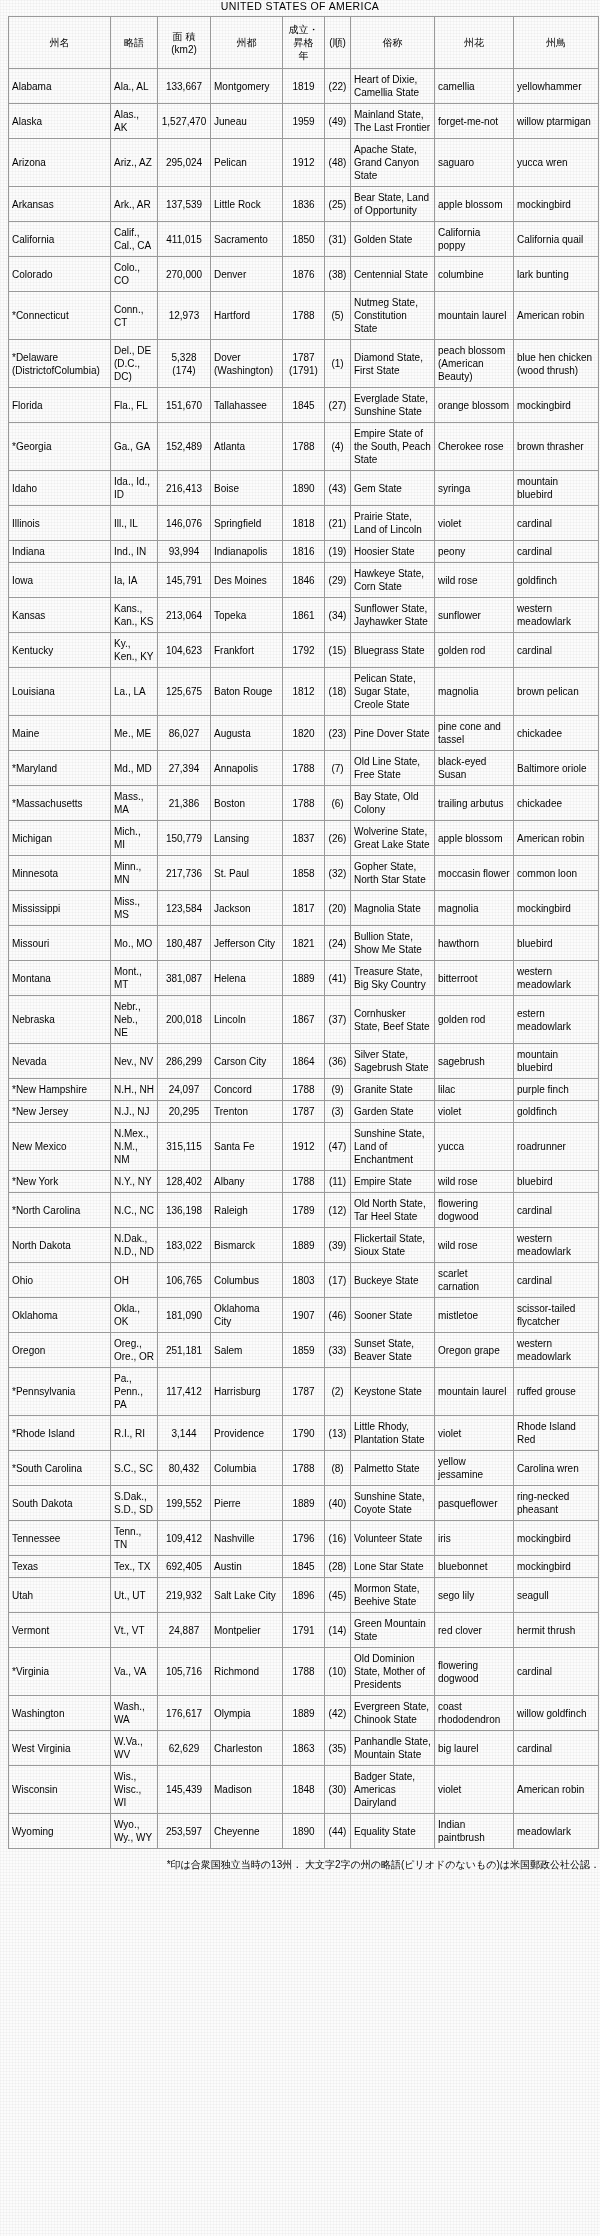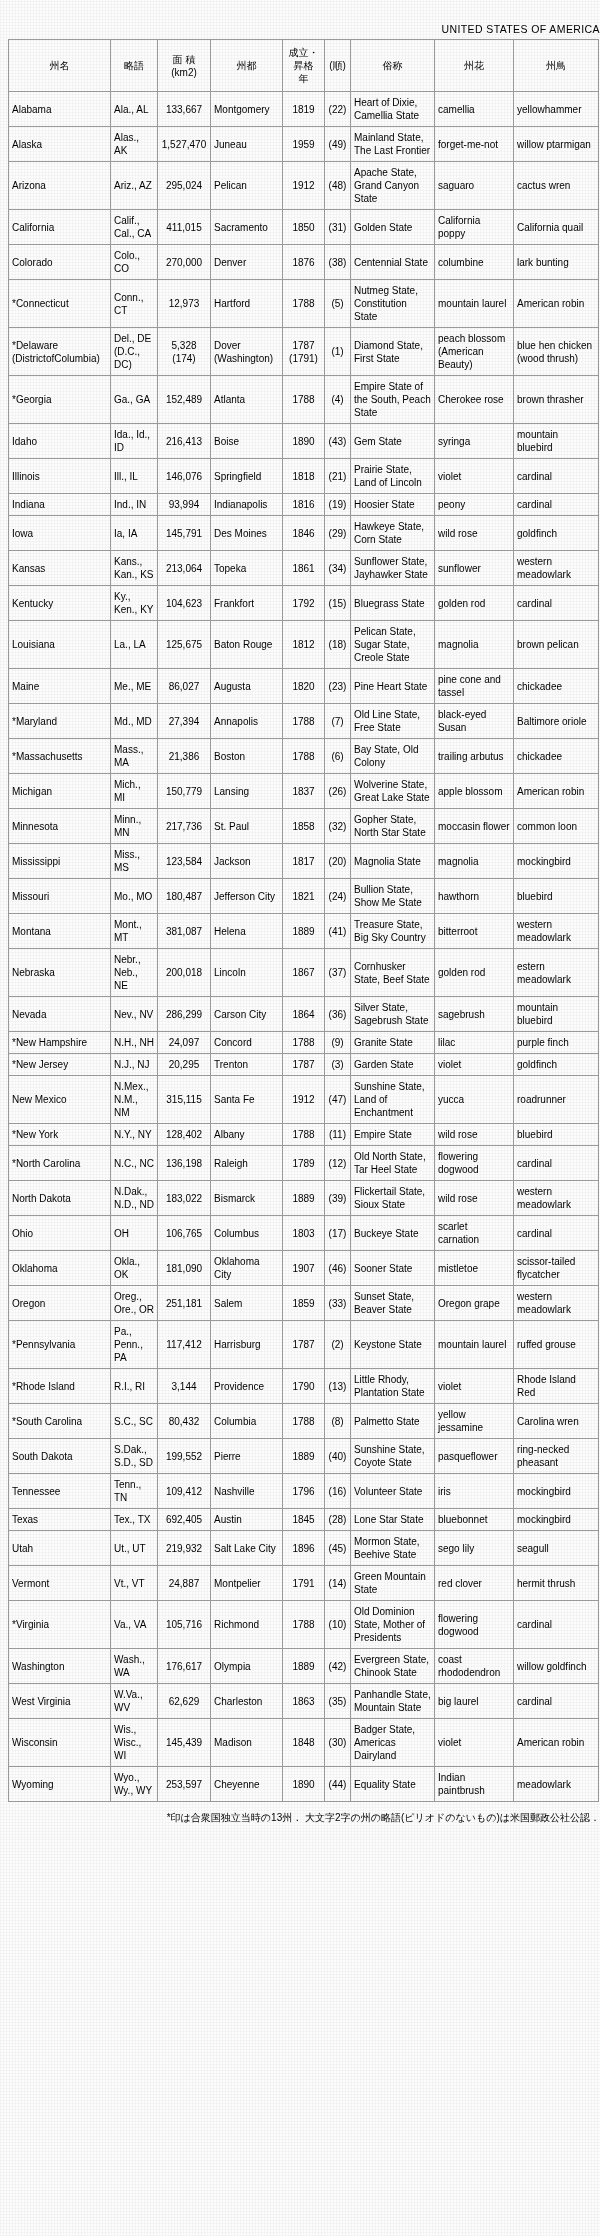--- a/index.html
+++ b/index.html
@@ -7,22 +7,22 @@
     width:600px;
     color:#000;
     font-family:"Liberation Sans","DejaVu Sans",sans-serif;
     font-size:10px;
     background-color:#fcfcfc;
     background-image:
       repeating-linear-gradient(0deg, rgba(0,0,0,0.028) 0 1px, transparent 1px 3px),
       repeating-linear-gradient(90deg, rgba(0,0,0,0.028) 0 1px, transparent 1px 3px);
   }
   .title{
-    text-align:right;
-    padding:23px 0 4px 0;
+    text-align:center;
+    padding:0 0 4px 0;
     font-size:10.5px;
     letter-spacing:0.4px;
   }
   table{
     border-collapse:collapse;
     table-layout:fixed;
     margin-left:8px;
     background:transparent;
   }
   th,td{
@@ -107,21 +107,32 @@
       </tr>
       <tr>
         <td class="c0">Arizona</td>
         <td class="c1">Ariz., AZ</td>
         <td class="c2">295,024</td>
         <td class="c3">Pelican</td>
         <td class="c4">1912</td>
         <td class="c5">(48)</td>
         <td class="c6">Apache State, Grand Canyon State</td>
         <td class="c7">saguaro</td>
-        <td class="c8">cactus wren</td>
+        <td class="c8">yucca wren</td>
+      </tr>
+      <tr>
+        <td class="c0">Arkansas</td>
+        <td class="c1">Ark., AR</td>
+        <td class="c2">137,539</td>
+        <td class="c3">Little Rock</td>
+        <td class="c4">1836</td>
+        <td class="c5">(25)</td>
+        <td class="c6">Bear State, Land of Opportunity</td>
+        <td class="c7">apple blossom</td>
+        <td class="c8">mockingbird</td>
       </tr>
       <tr>
         <td class="c0">California</td>
         <td class="c1">Calif., Cal., CA</td>
         <td class="c2">411,015</td>
         <td class="c3">Sacramento</td>
         <td class="c4">1850</td>
         <td class="c5">(31)</td>
         <td class="c6">Golden State</td>
         <td class="c7">California poppy</td>
@@ -154,20 +165,31 @@
         <td class="c1">Del., DE (D.C., DC)</td>
         <td class="c2">5,328 (174)</td>
         <td class="c3">Dover (Washington)</td>
         <td class="c4">1787 (1791)</td>
         <td class="c5">(1)</td>
         <td class="c6">Diamond State, First State</td>
         <td class="c7">peach blossom (American Beauty)</td>
         <td class="c8">blue hen chicken (wood thrush)</td>
       </tr>
       <tr>
+        <td class="c0">Florida</td>
+        <td class="c1">Fla., FL</td>
+        <td class="c2">151,670</td>
+        <td class="c3">Tallahassee</td>
+        <td class="c4">1845</td>
+        <td class="c5">(27)</td>
+        <td class="c6">Everglade State, Sunshine State</td>
+        <td class="c7">orange blossom</td>
+        <td class="c8">mockingbird</td>
+      </tr>
+      <tr>
         <td class="c0">*Georgia</td>
         <td class="c1">Ga., GA</td>
         <td class="c2">152,489</td>
         <td class="c3">Atlanta</td>
         <td class="c4">1788</td>
         <td class="c5">(4)</td>
         <td class="c6">Empire State of the South, Peach State</td>
         <td class="c7">Cherokee rose</td>
         <td class="c8">brown thrasher</td>
       </tr>
@@ -248,21 +270,21 @@
         <td class="c7">magnolia</td>
         <td class="c8">brown pelican</td>
       </tr>
       <tr>
         <td class="c0">Maine</td>
         <td class="c1">Me., ME</td>
         <td class="c2">86,027</td>
         <td class="c3">Augusta</td>
         <td class="c4">1820</td>
         <td class="c5">(23)</td>
-        <td class="c6">Pine Heart State</td>
+        <td class="c6">Pine Dover State</td>
         <td class="c7">pine cone and tassel</td>
         <td class="c8">chickadee</td>
       </tr>
       <tr>
         <td class="c0">*Maryland</td>
         <td class="c1">Md., MD</td>
         <td class="c2">27,394</td>
         <td class="c3">Annapolis</td>
         <td class="c4">1788</td>
         <td class="c5">(7)</td>

